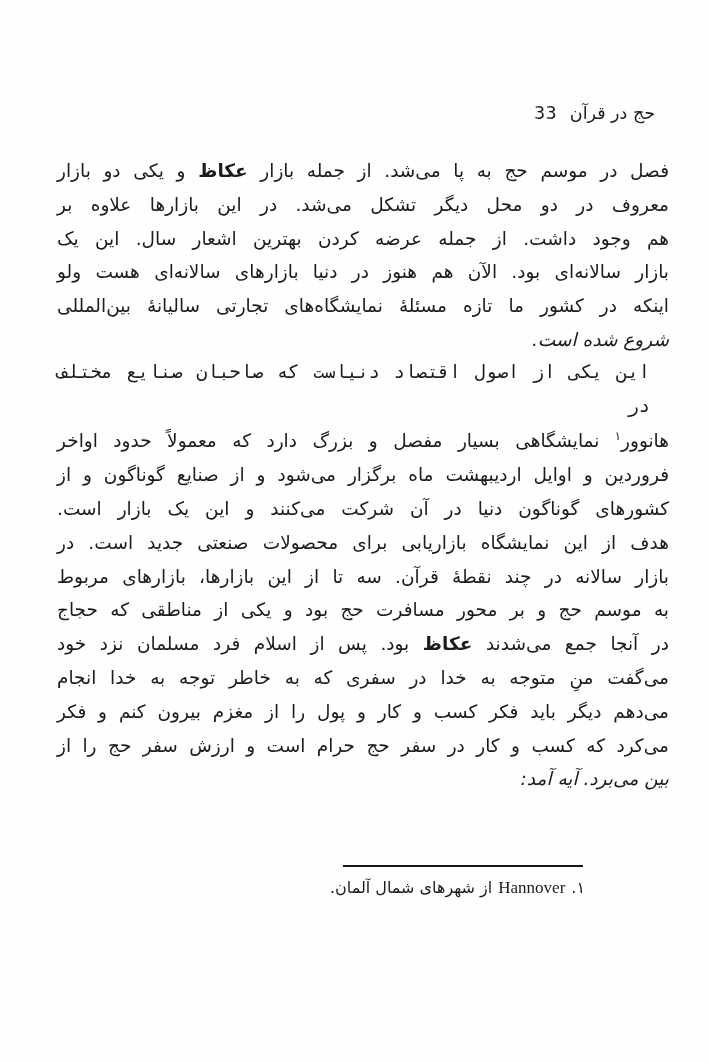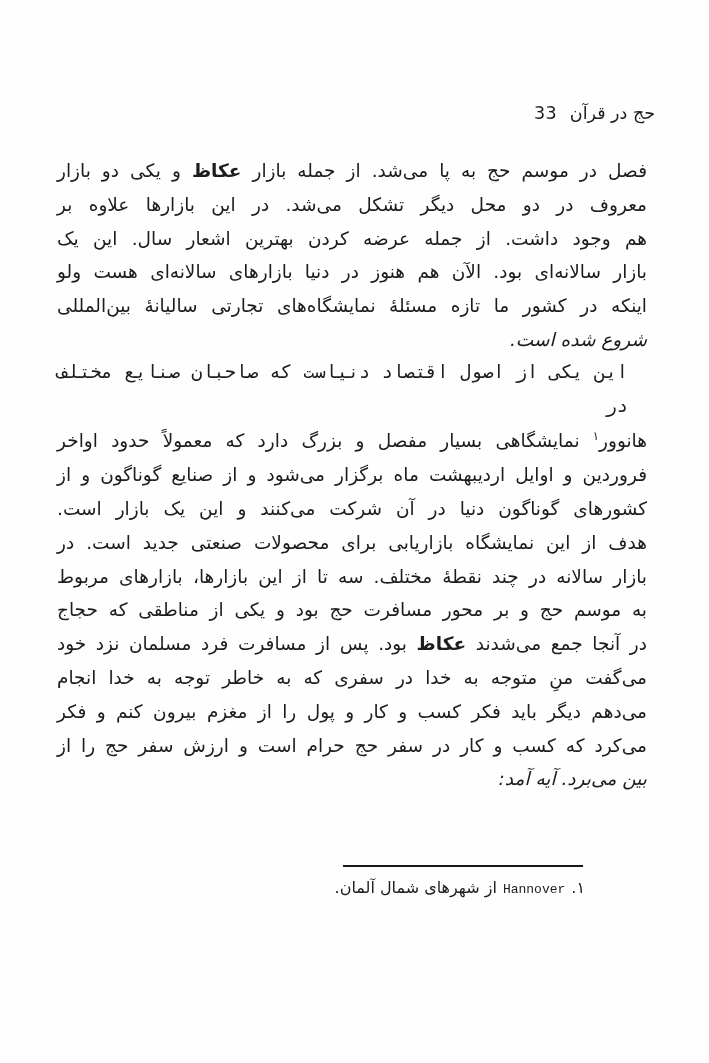--- a/index.html
+++ b/index.html
@@ -22,21 +22,21 @@
     align-items: baseline;
     column-gap: 13px;
     font-size: 17.5px;
     letter-spacing: 0.2px;
   }
   
   .body-text {
     position: absolute;
     top: 154px;
     left: 57px;
-    right: 62px;
+    right: 40px;
     direction: rtl;
     font-size: 18.5px;
     line-height: 33.8px;
     text-align: justify;
   }
   .line { text-align: justify; text-align-last: justify; }
   .line.last { text-align-last: right; font-style: italic; }
   .line.indent { padding-right: 19px; font-family: Liberation Mono, monospace; }
   .bold { font-weight: bold; }
   .sup { vertical-align: super; font-size: 11.5px; line-height: 0; }
@@ -54,22 +54,22 @@
     top: 878px;
     right: 124px;
     direction: rtl;
     display: flex;
     align-items: baseline;
     column-gap: 6px;
     font-size: 16px;
   }
   .footnote .latin {
     direction: ltr;
-    font-family: Liberation Mono, monospace;
-    font-size: 13px;
+    font-family: Liberation Serif, serif;
+    font-size: 17px;
   }
 </style>
 </head>
 <body>
 
 <div class="page">
 
   <div class="running-header">
     <span>حج در قرآن</span>
     <span>33</span>
@@ -81,23 +81,23 @@
       <div class="line"><span>معروف در دو محل دیگر تشکل می‌شد. در این بازارها علاوه بر</span></div>
       <div class="line"><span>هم وجود داشت. از جمله عرضه کردن بهترین اشعار سال. این یک</span></div>
       <div class="line"><span>بازار سالانه‌ای بود. الآن هم هنوز در دنیا بازارهای سالانه‌ای هست ولو</span></div>
       <div class="line"><span>اینکه در کشور ما تازه مسئلهٔ نمایشگاه‌های تجارتی سالیانهٔ بین‌المللی</span></div>
       <div class="line last"><span>شروع شده است.</span></div>
       <div class="line indent"><span>این یکی از اصول اقتصاد دنیاست که صاحبان صنایع مختلف در</span></div>
       <div class="line"><span>هانوور</span><span class="sup">۱</span><span> نمایشگاهی بسیار مفصل و بزرگ دارد که معمولاً حدود اواخر</span></div>
       <div class="line"><span>فروردین و اوایل اردیبهشت ماه برگزار می‌شود و از صنایع گوناگون و از</span></div>
       <div class="line"><span>کشورهای گوناگون دنیا در آن شرکت می‌کنند و این یک بازار است.</span></div>
       <div class="line"><span>هدف از این نمایشگاه بازاریابی برای محصولات صنعتی جدید است. در</span></div>
-      <div class="line"><span>بازار سالانه در چند نقطهٔ مختلف. سه تا از این بازارها، بازارهای مربوط</span></div>
+      <div class="line"><span>بازار سالانه در چند نقطهٔ قرآن. سه تا از این بازارها، بازارهای مربوط</span></div>
       <div class="line"><span>به موسم حج و بر محور مسافرت حج بود و یکی از مناطقی که حجاج</span></div>
-      <div class="line"><span>در آنجا جمع می‌شدند </span><span class="bold">عکاظ</span><span> بود. پس از مسافرت فرد مسلمان نزد خود</span></div>
+      <div class="line"><span>در آنجا جمع می‌شدند </span><span class="bold">عکاظ</span><span> بود. پس از اسلام فرد مسلمان نزد خود</span></div>
       <div class="line"><span>می‌گفت منِ متوجه به خدا در سفری که به خاطر توجه به خدا انجام</span></div>
       <div class="line"><span>می‌دهم دیگر باید فکر کسب و کار و پول را از مغزم بیرون کنم و فکر</span></div>
       <div class="line"><span>می‌کرد که کسب و کار در سفر حج حرام است و ارزش سفر حج را از</span></div>
       <div class="line last"><span>بین می‌برد. آیه آمد:</span></div>
     </div>
 
   <div class="footnote-rule"></div>
 
   <div class="footnote">
     <span>۱.</span>

